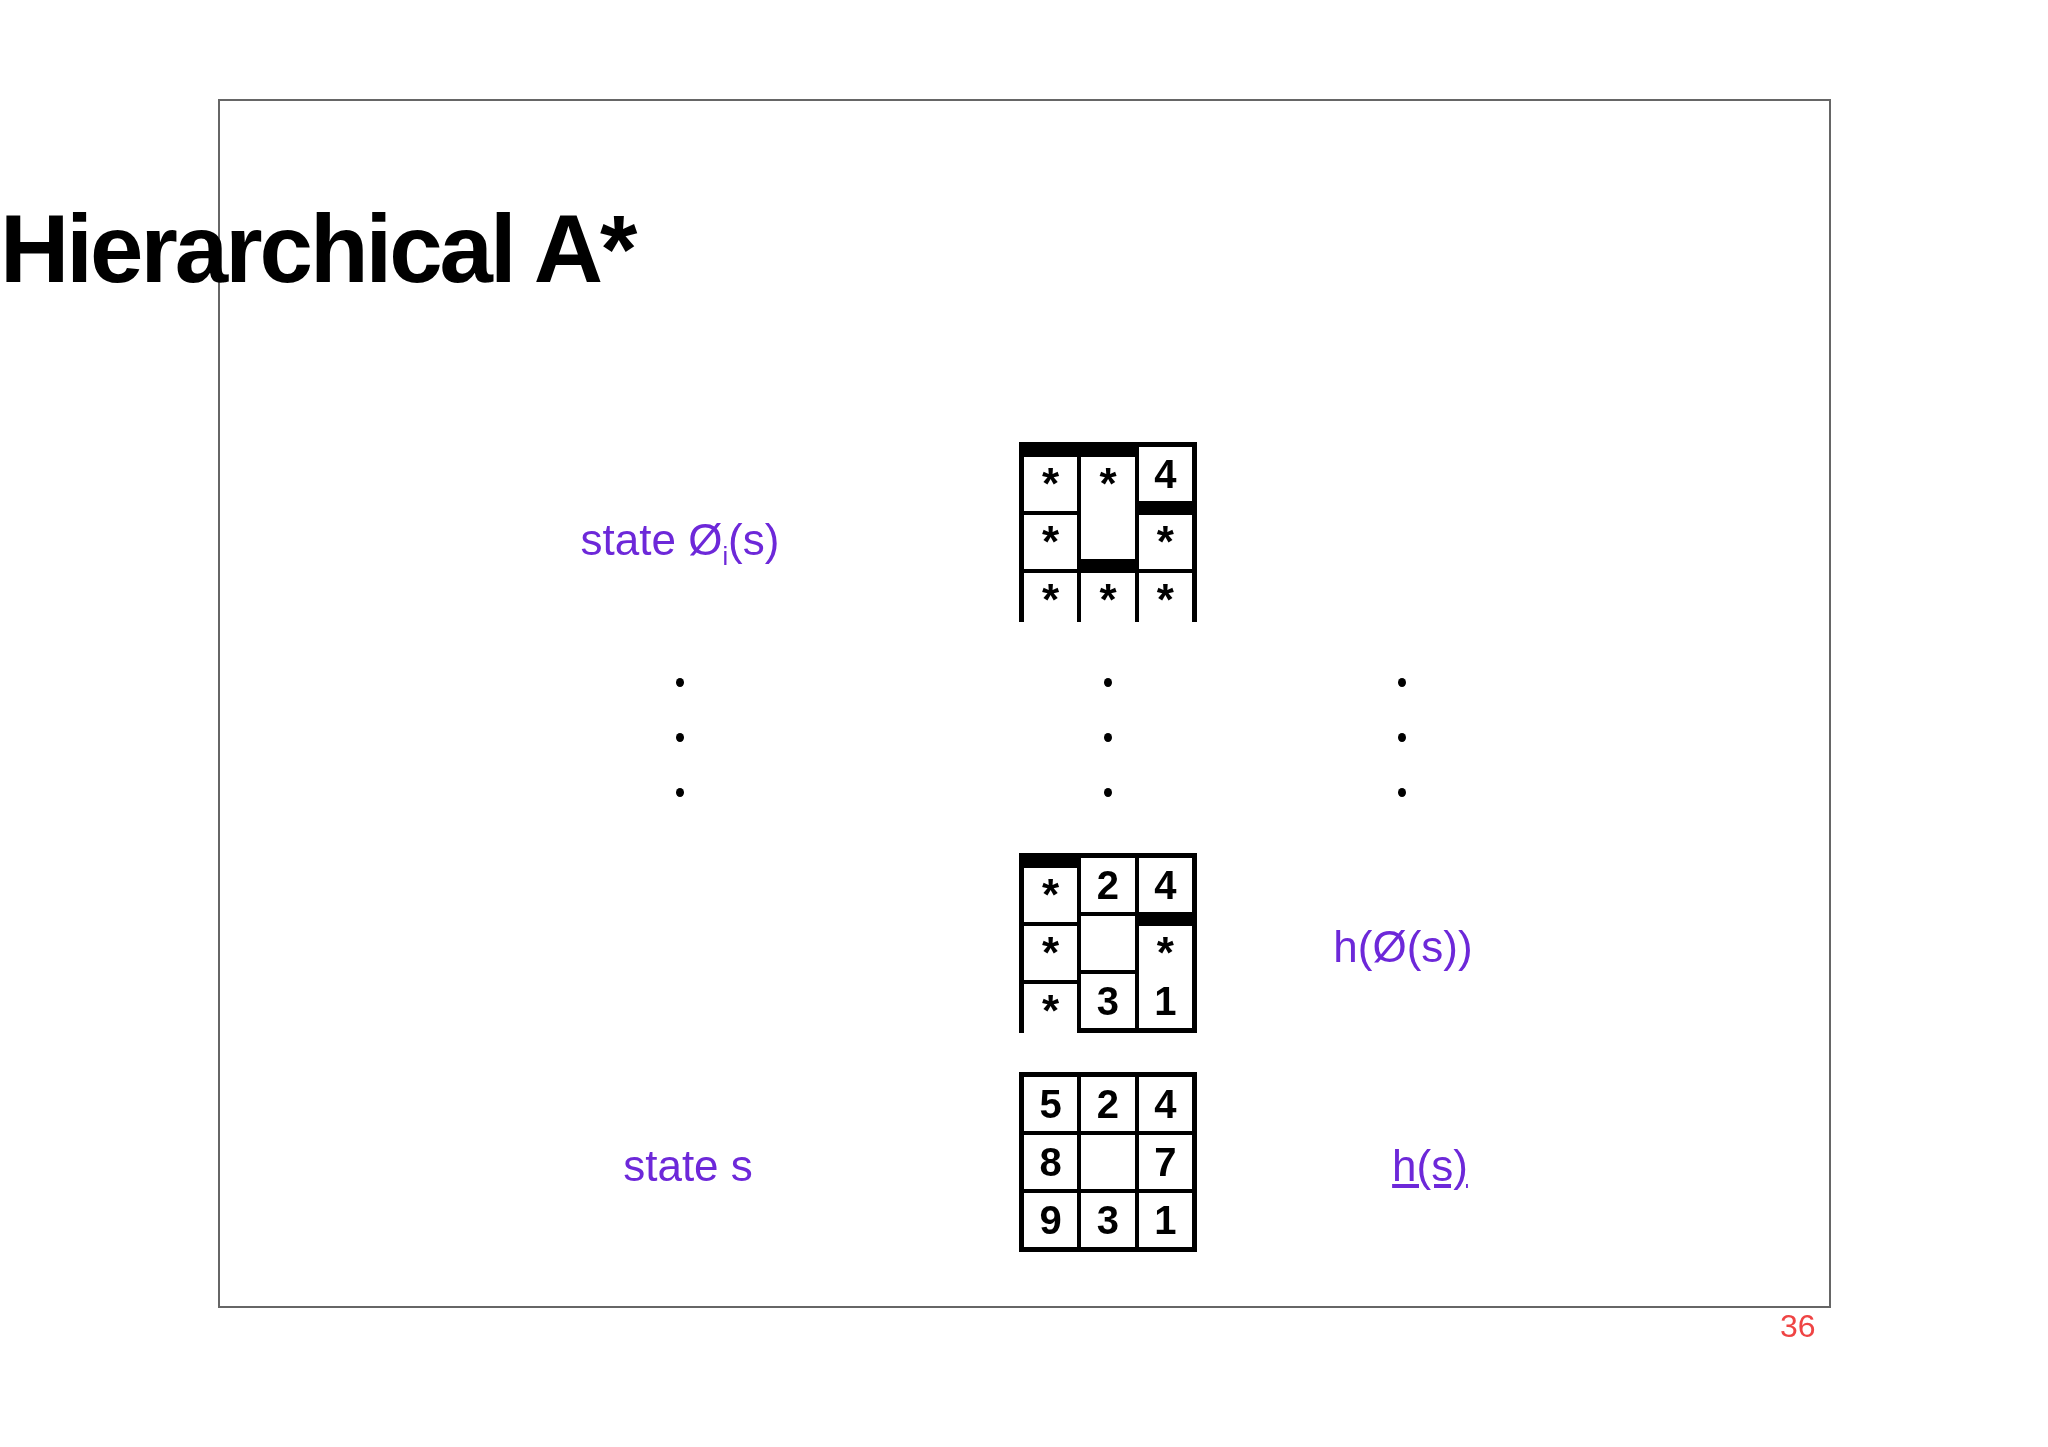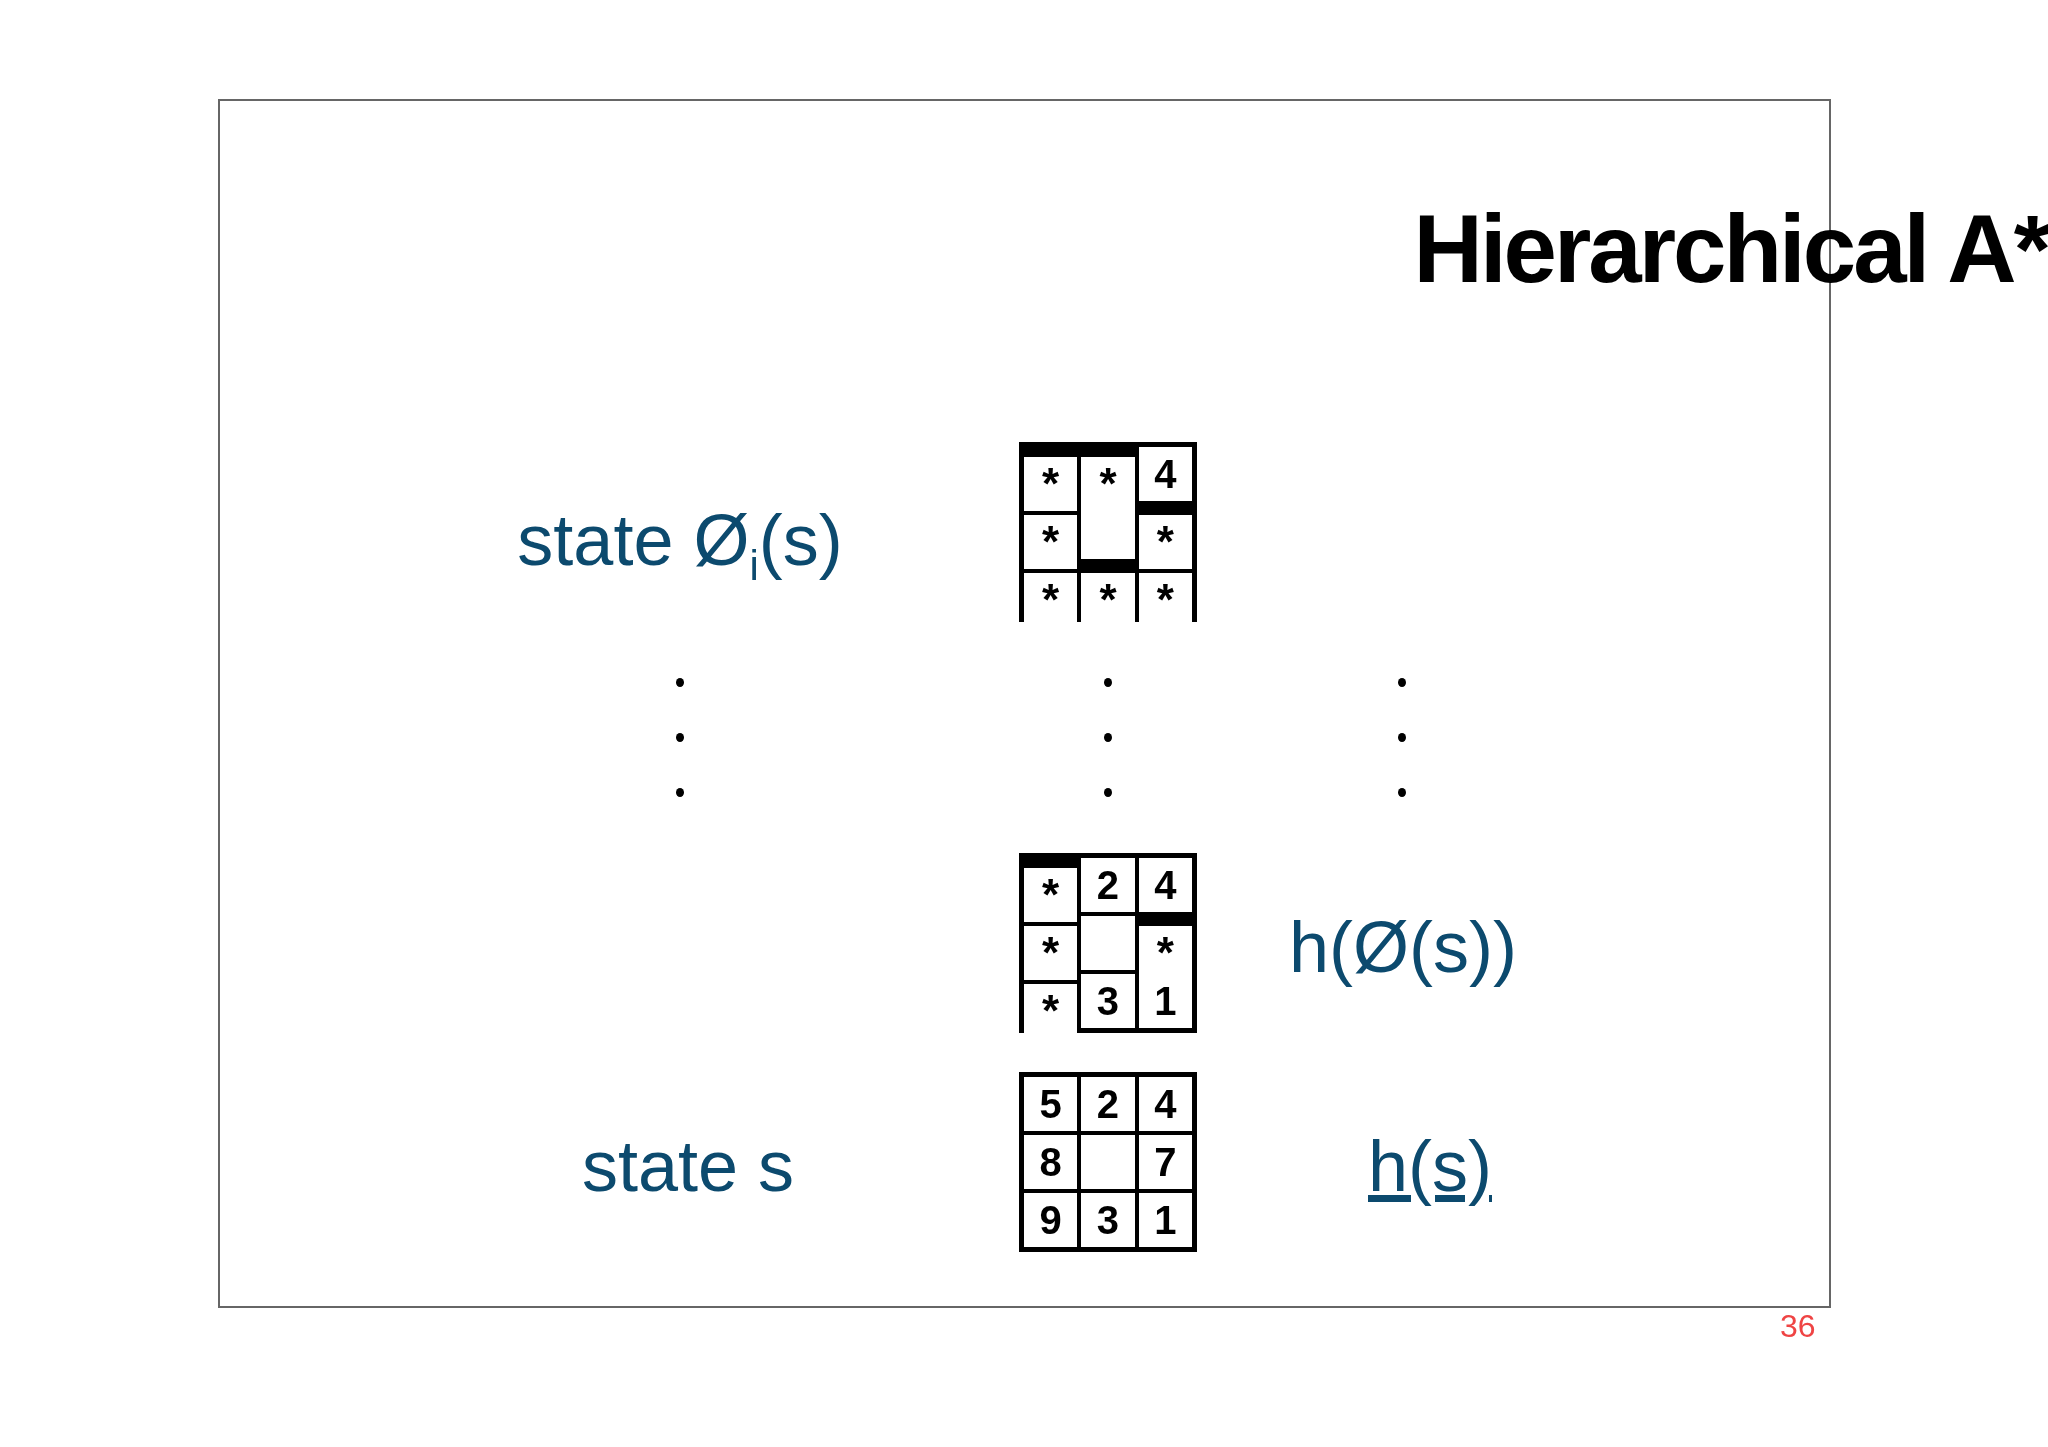--- a/index.html
+++ b/index.html
@@ -17,33 +17,33 @@
     left: 218px; top: 99px;
     width: 1613px; height: 1209px;
     border: 2px solid #666666;
     box-sizing: border-box;
     background: #ffffff;
   }
   #title {
     position: absolute;
     left: 0; right: 0;
     top: 196px;
-    text-align: right;
+    text-align: left;
     font-size: 96px;
     font-weight: bold;
     letter-spacing: -3px;
     line-height: 1.1;
     color: #000;
   }
   .label {
     position: absolute;
     transform: translate(-50%, -50%);
-    font-size: 72px;
+    font-size: 44px;
     white-space: nowrap;
-    color: #0c4a6e;
+    color: #6d28d9;
   }
   .label sub {
     font-size: 0.58em;
     line-height: 0;
   }
   .puzzle {
     position: absolute;
     width: 178px; height: 180px;
     box-sizing: border-box;
     background: #000;

